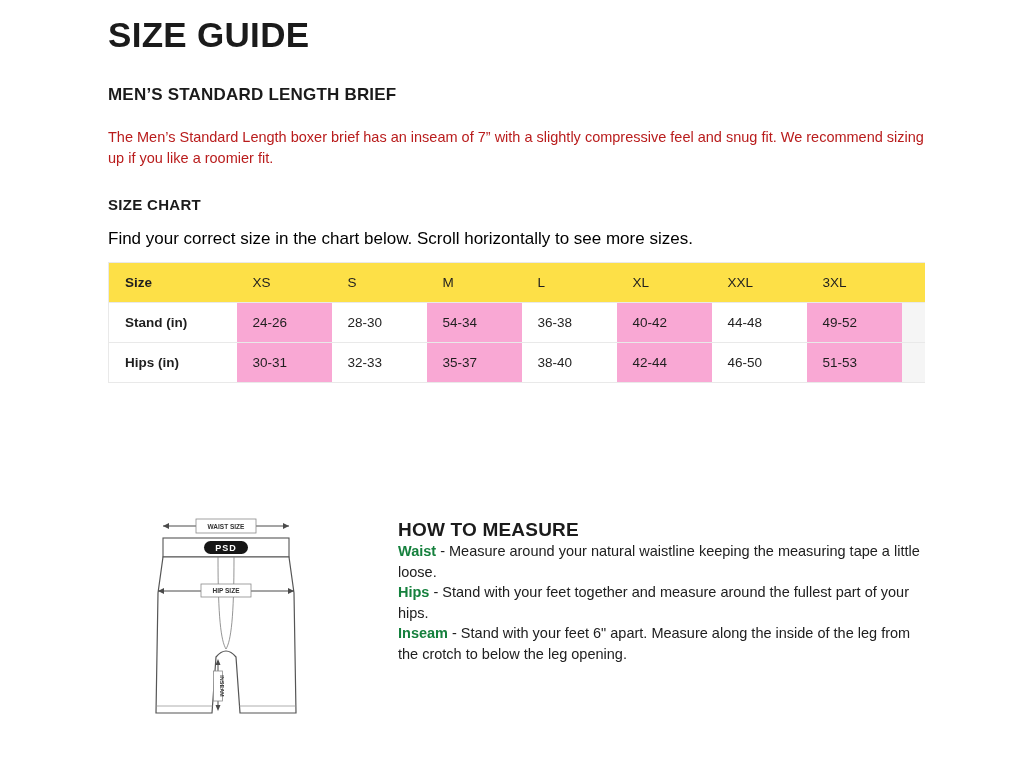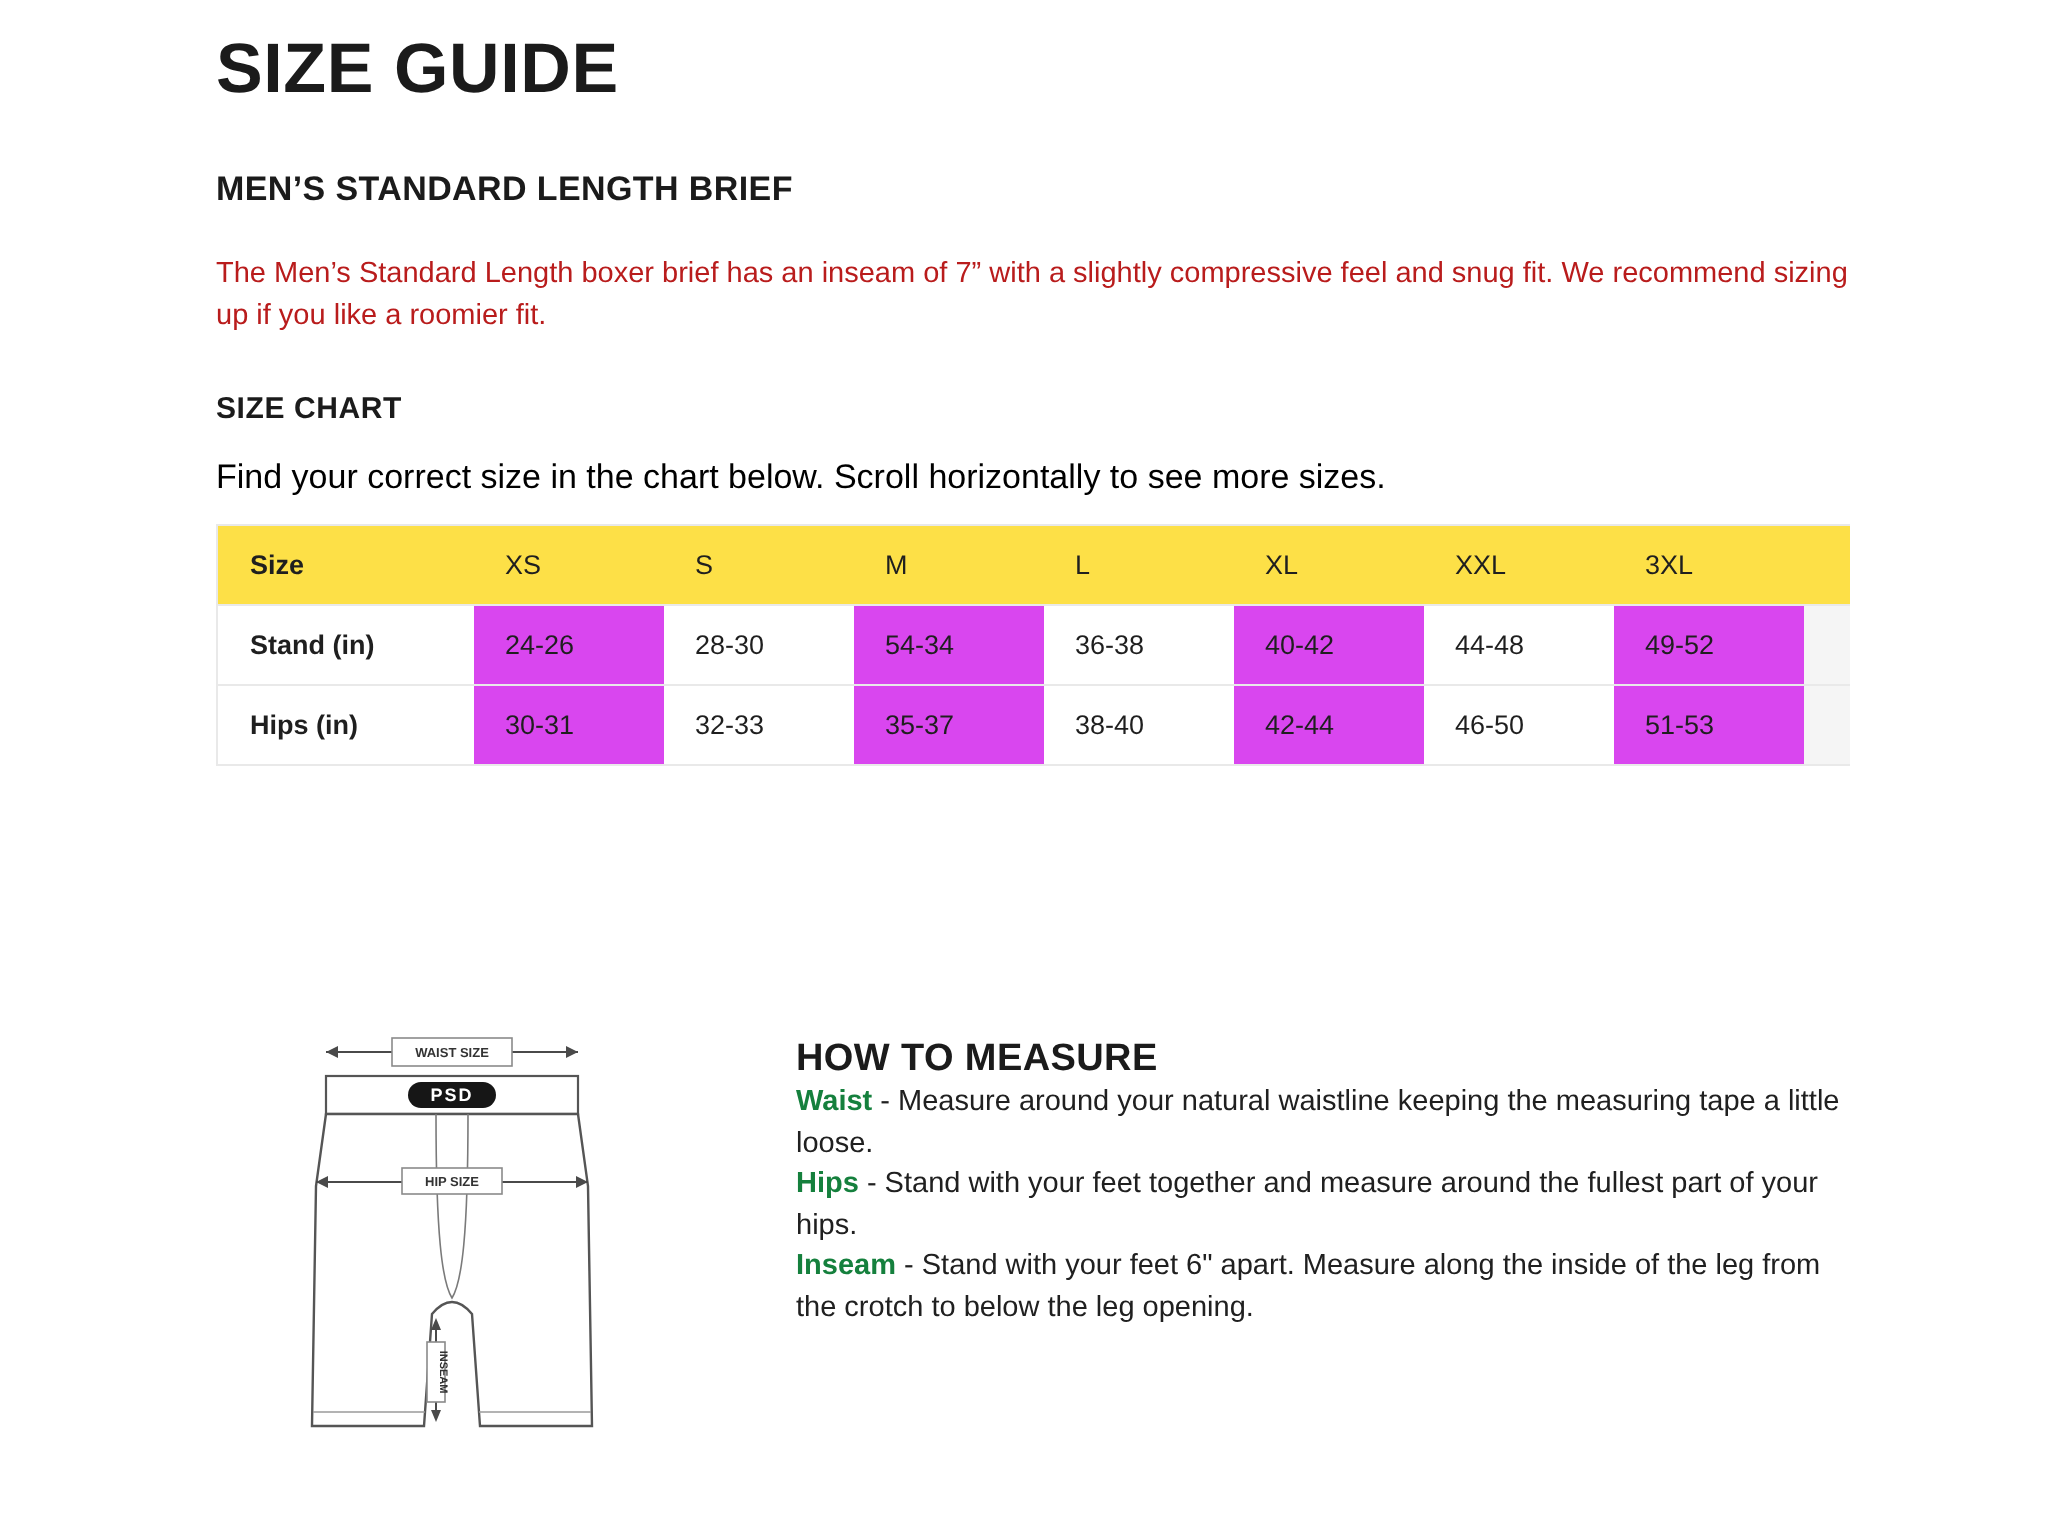--- a/index.html
+++ b/index.html
@@ -39,21 +39,21 @@
     font-size: 13.5px; color: #1f1f1f;
     border: 1px solid #e9e9e9;
   }
   table.size-table th, table.size-table td {
     height: 40px; padding: 0 16px; text-align: left;
     font-weight: normal; border-top: 1px solid #e9e9e9;
     white-space: nowrap; overflow: hidden;
   }
   table.size-table thead th { background: #fde047; }
   table.size-table .lbl { font-weight: bold; }
-  table.size-table tbody td.stripe { background: #d946ef; }
+  table.size-table tbody td.stripe { background: #f9a8d4; }
   table.size-table td.partial, table.size-table th.partial { padding: 0; }
   table.size-table tbody td.partial { background: #f5f5f5; }
 
   .measure-section { display: flex; margin: 134px 0 0 108px; align-items: flex-start; }
   .diagram-col { width: 290px; padding-left: 44px; }
   .howto-col { width: 540px; }
   .howto-heading { margin: 2px 0 0 0; font-size: 19px; font-weight: bold; letter-spacing: 0.2px; }
   .howto-col p { margin: 0; width: 535px; font-size: 14.5px; line-height: 20.5px; color: #202020; }
   .howto-col p b { color: #15803d; }
   svg text { font-family: "Liberation Sans", sans-serif; }

